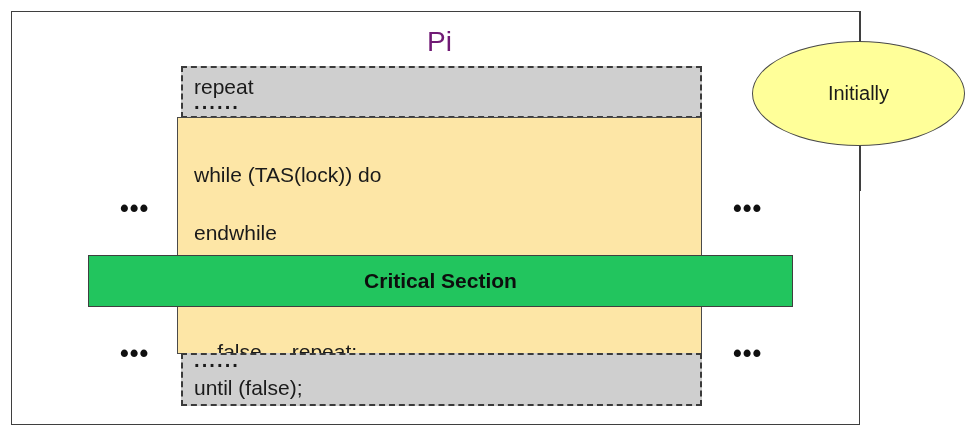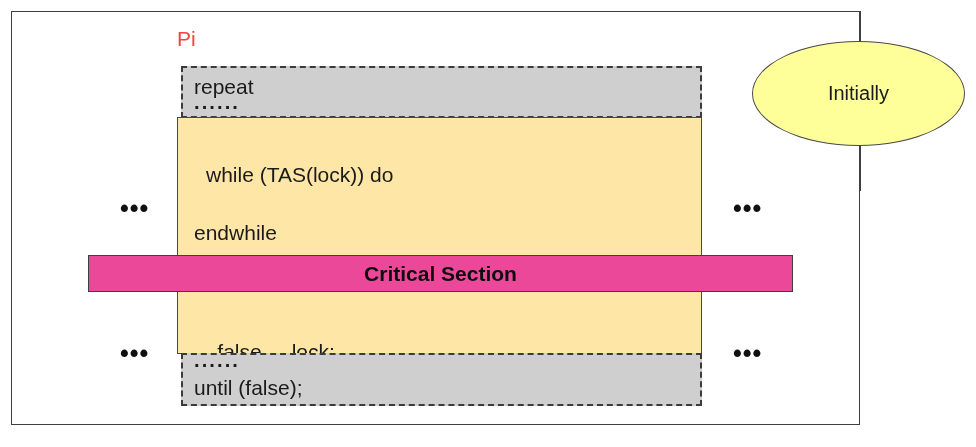--- a/index.html
+++ b/index.html
@@ -29,22 +29,23 @@
     background: transparent;
     box-sizing: border-box;
   }
 
   
   .process-title {
     position: absolute;
     left: 177px;
     top: 28px;
     width: 525px;
-    font-size: 21px;
-    color: #ef4444;
+    text-align: center;
+    font-size: 28px;
+    color: #701a75;
     line-height: 1;
   }
 
   
   .dashed-box {
     position: absolute;
     background: #cfcfcf;
     border: 2px dashed #3b3b3b;
     box-sizing: border-box;
   }
@@ -72,43 +73,43 @@
     border: 1.5px solid #4a4a4a;
     box-sizing: border-box;
   }
 
   
   .critical-bar {
     position: absolute;
     left: 88px;
     top: 255px;
     width: 705px;
-    height: 37px;
-    background: #ec4899;
+    height: 52px;
+    background: #22c55e;
     border: 1.5px solid #3f3f3f;
     box-sizing: border-box;
     display: flex;
     align-items: center;
     justify-content: center;
     font-size: 21px;
     font-weight: bold;
     color: #0d0d0d;
   }
 
   
   .code-line {
     position: absolute;
     font-size: 21px;
     color: #1a1a1a;
     line-height: 1.05;
     white-space: pre;
   }
   .line-repeat { left: 194px; top: 76px; text-align: right; }
   .line-dots-top { left: 194px; top: 97px; font-weight: bold; letter-spacing: 1px; font-size: 20px; }
-  .line-while { left: 194px; top: 164px; margin-left: 12px; }
+  .line-while { left: 194px; top: 164px; }
   .line-endwhile { left: 194px; top: 190px; margin-top: 32px; }
   .line-unlock { left: 194px; top: 318px; }
   .line-dots-bottom { left: 194px; top: 355px; font-weight: bold; letter-spacing: 1px; font-size: 20px; }
   .line-until { left: 194px; top: 377px; }
 
   .arrow-glyph {
     font-weight: bold;
     font-size: 22px;
     padding: 0 4px;
   }
@@ -171,21 +172,21 @@
 
   <div class="dashed-box top"></div>
   <div class="code-line line-repeat">repeat</div>
   <div class="code-line line-dots-top">······</div>
 
   <div class="code-box"></div>
   <div class="code-line line-while">while (TAS(lock)) do</div>
   <div class="code-line line-endwhile">endwhile</div>
 
   <div class="code-line line-unlock">
-    <span>false</span><span class="arrow-glyph">←</span><span>lock;</span>
+    <span>false</span><span class="arrow-glyph">←</span><span>repeat;</span>
   </div>
 
   <div class="critical-bar">
     <span>Critical Section</span>
   </div>
 
   <div class="dashed-box bottom"></div>
   <div class="code-line line-dots-bottom">······</div>
   <div class="code-line line-until">until (false);</div>
 

